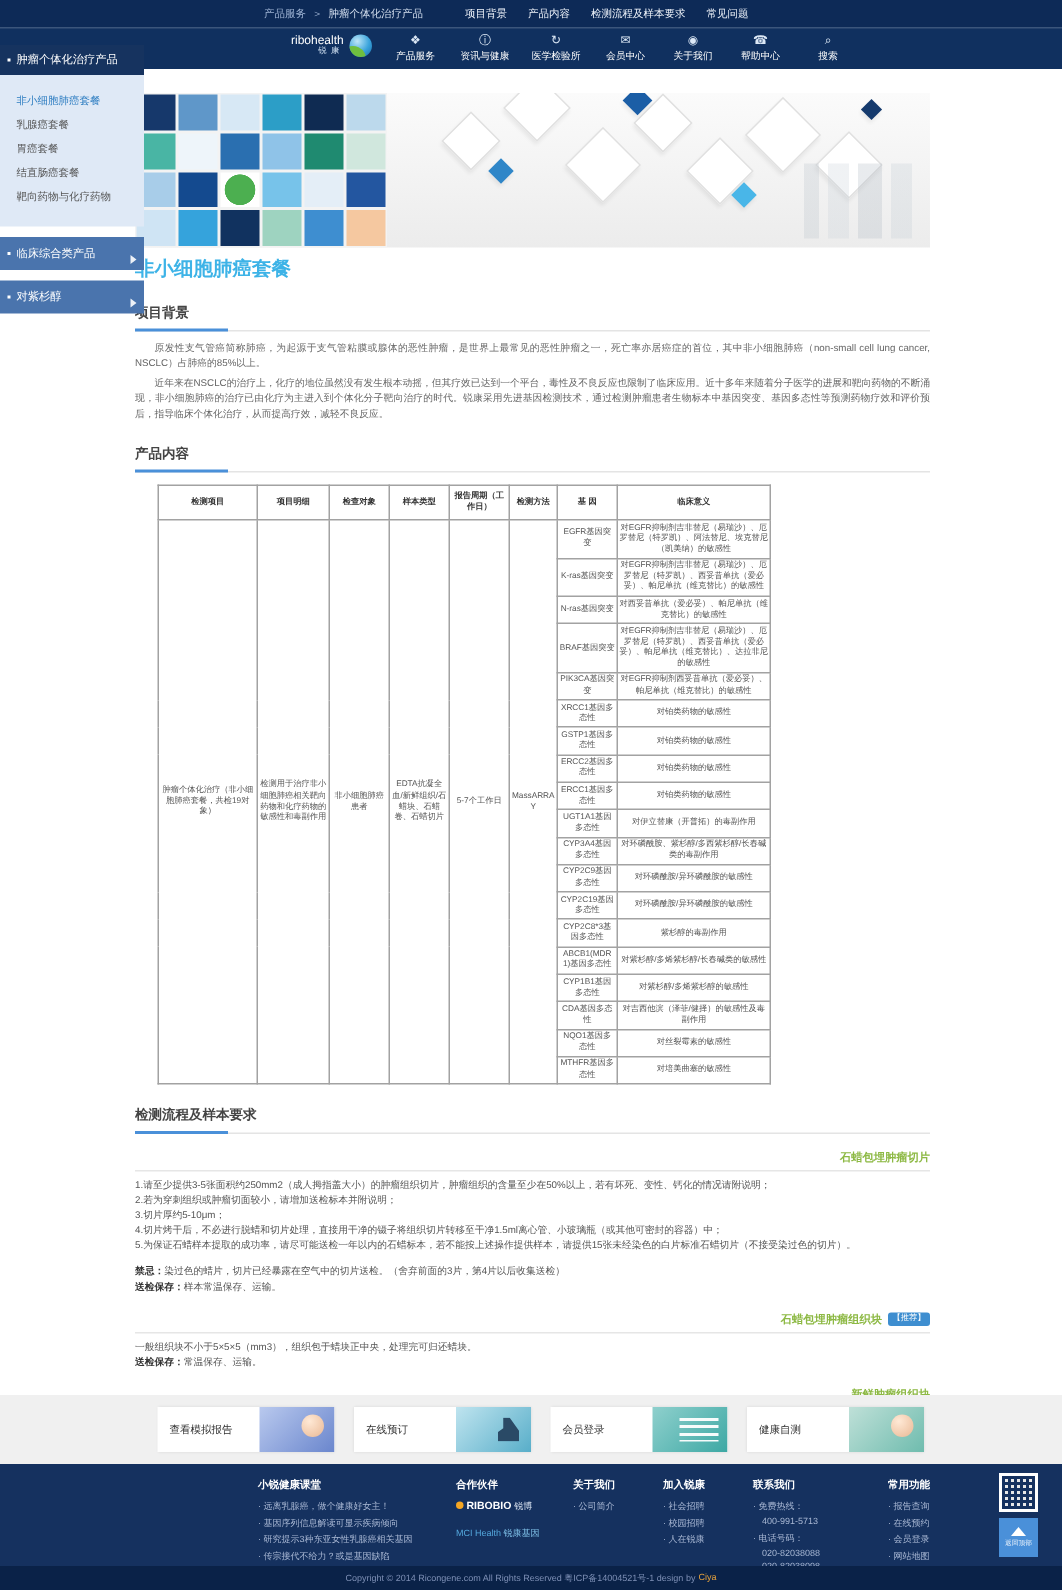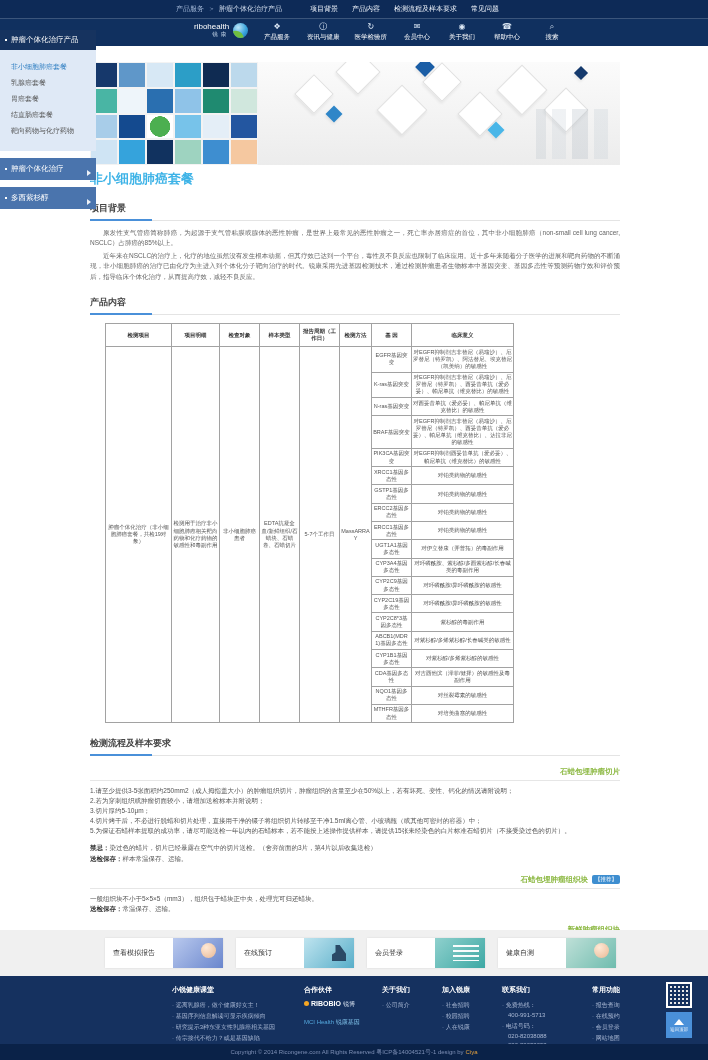--- a/index.html
+++ b/index.html
@@ -182,22 +182,22 @@
 
 <div class="sidebar">
   <div class="side-head">肿瘤个体化治疗产品</div>
   <div class="side-panel">
     <div class="side-item active">非小细胞肺癌套餐</div>
     <div class="side-item">乳腺癌套餐</div>
     <div class="side-item">胃癌套餐</div>
     <div class="side-item">结直肠癌套餐</div>
     <div class="side-item">靶向药物与化疗药物</div>
   </div>
-  <div class="side-sec">肿瘤个体化治疗</div>
-  <div class="side-sec">多西紫杉醇</div>
+  <div class="side-sec">临床综合类产品</div>
+  <div class="side-sec">对紫杉醇</div>
 </div>
 
 <div class="banner">
   <div class="collage">
     <div></div>
       <div></div>
     <div></div>
       <div></div>
     <div></div>
       <div></div>

